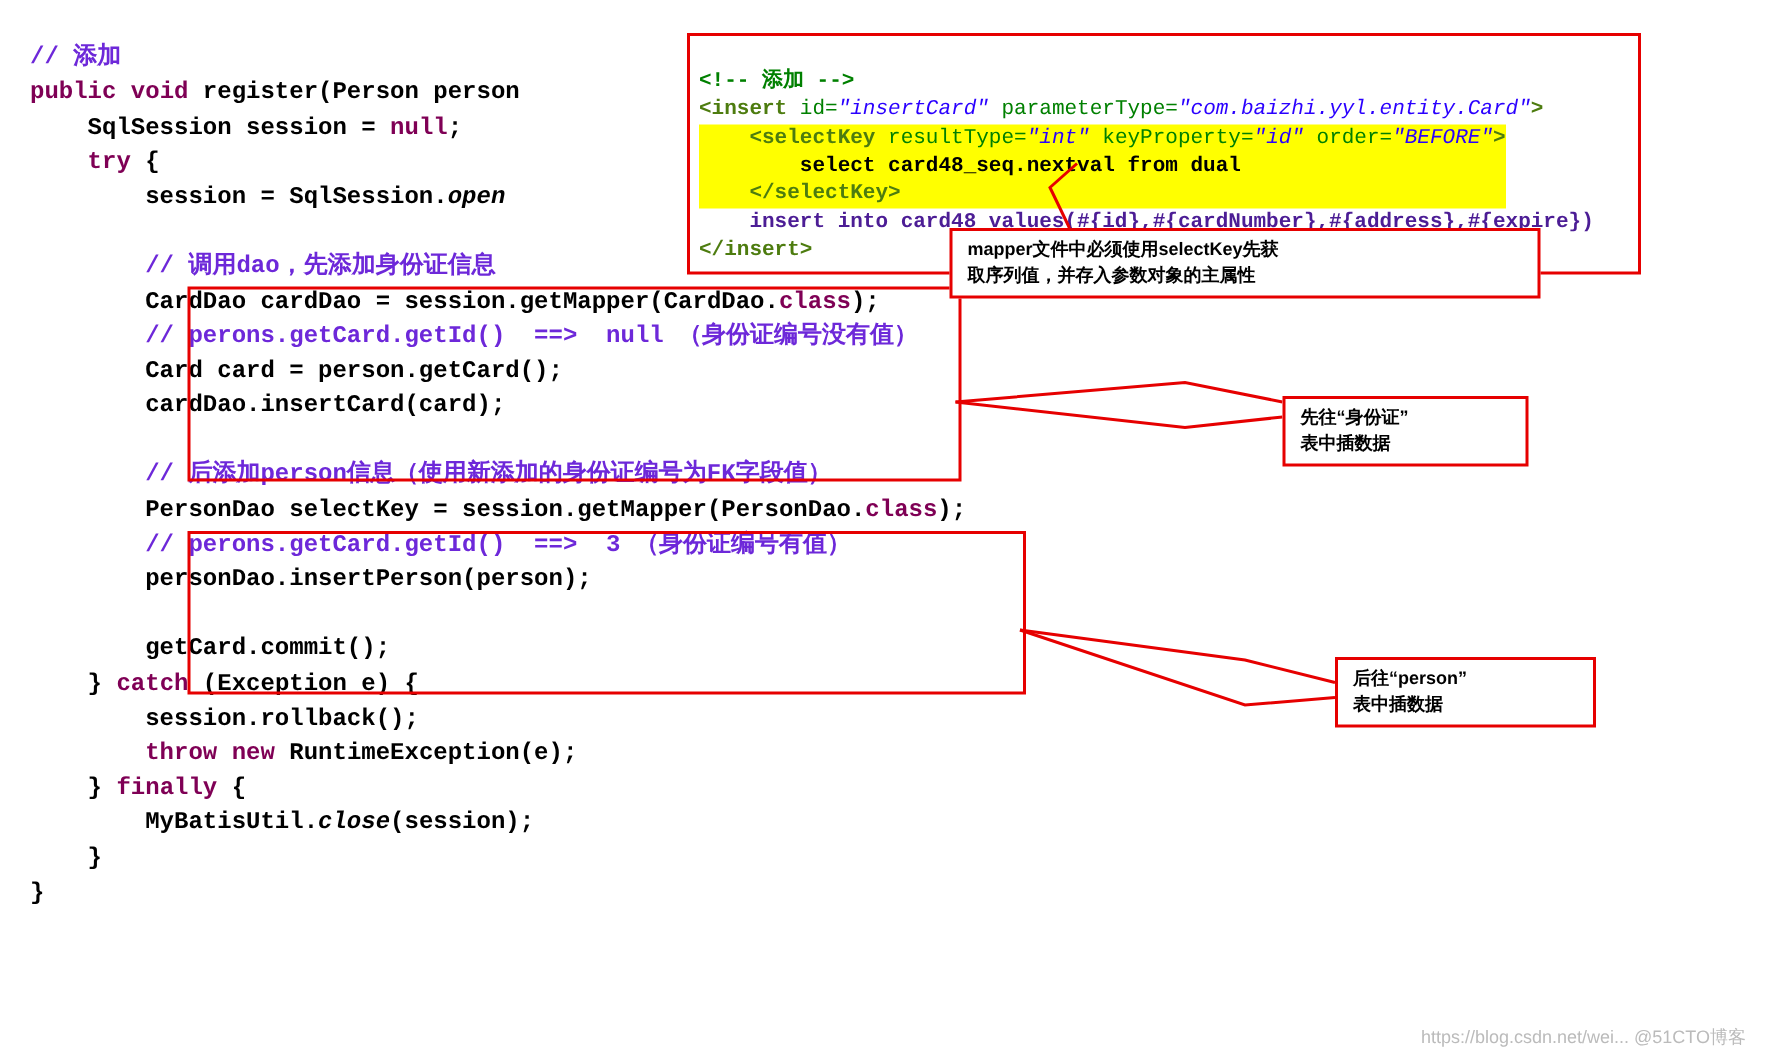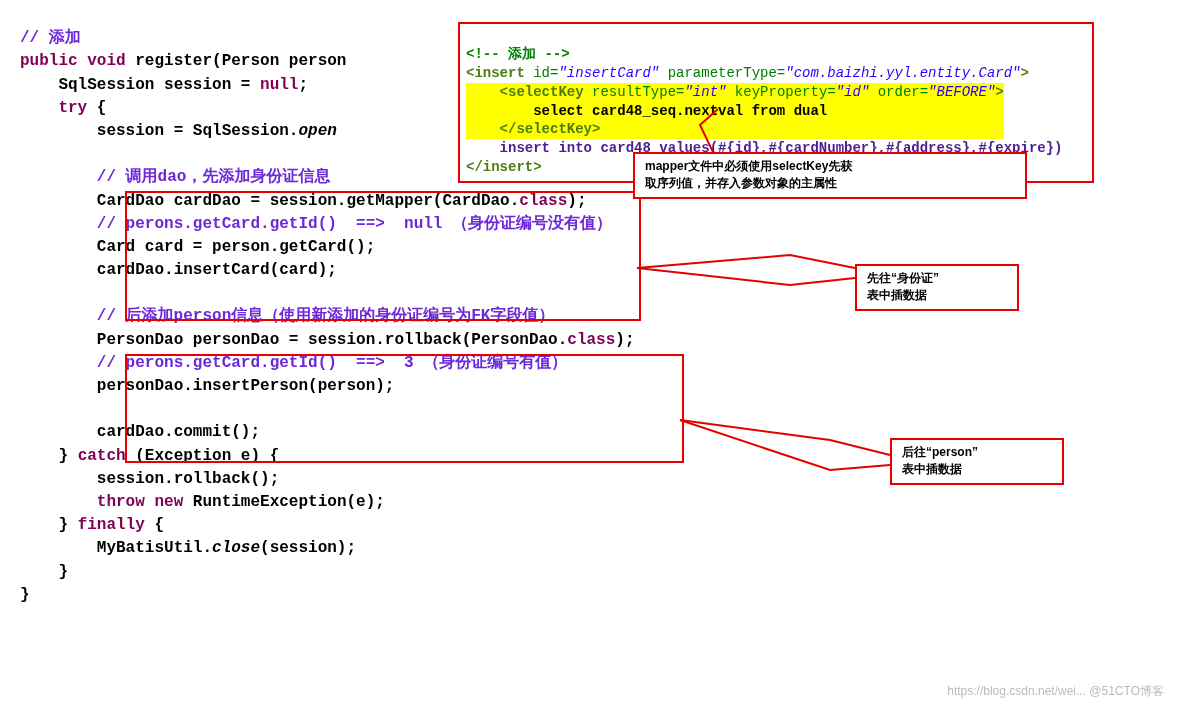--- a/index.html
+++ b/index.html
@@ -88,25 +88,25 @@
     <span class="kw">try</span><span> {</span>
         <span>session = SqlSession.</span><span class="it">open</span>
 
         <span class="cmt">// 调用dao，先添加身份证信息</span>
         <span>CardDao cardDao = session.getMapper(CardDao.</span><span class="kw">class</span><span>);</span>
         <span class="cmt">// perons.getCard.getId()  ==&gt;  null （身份证编号没有值）</span>
         <span>Card card = person.getCard();</span>
         <span>cardDao.insertCard(card);</span>
 
         <span class="cmt">// 后添加person信息（使用新添加的身份证编号为FK字段值）</span>
-        <span>PersonDao personDao = session.rollback(PersonDao.</span><span class="kw">class</span><span>);</span>
+        <span>PersonDao selectKey = session.getMapper(PersonDao.</span><span class="kw">class</span><span>);</span>
         <span class="cmt">// perons.getCard.getId()  ==&gt;  3 （身份证编号有值）</span>
         <span>personDao.insertPerson(person);</span>
 
-        <span>cardDao.commit();</span>
+        <span>getCard.commit();</span>
     <span>}</span> <span class="kw">catch</span><span> (Exception e) {</span>
         <span>session.rollback();</span>
         <span class="kw">throw</span> <span class="kw">new</span><span> RuntimeException(e);</span>
     <span>}</span> <span class="kw">finally</span><span> {</span>
         <span>MyBatisUtil.</span><span class="it">close</span><span>(session);</span>
     <span>}</span>
 <span>}</span>
 </div>
 
 <div class="xml-box" style="left:458px; top:22px; width:620px;">

